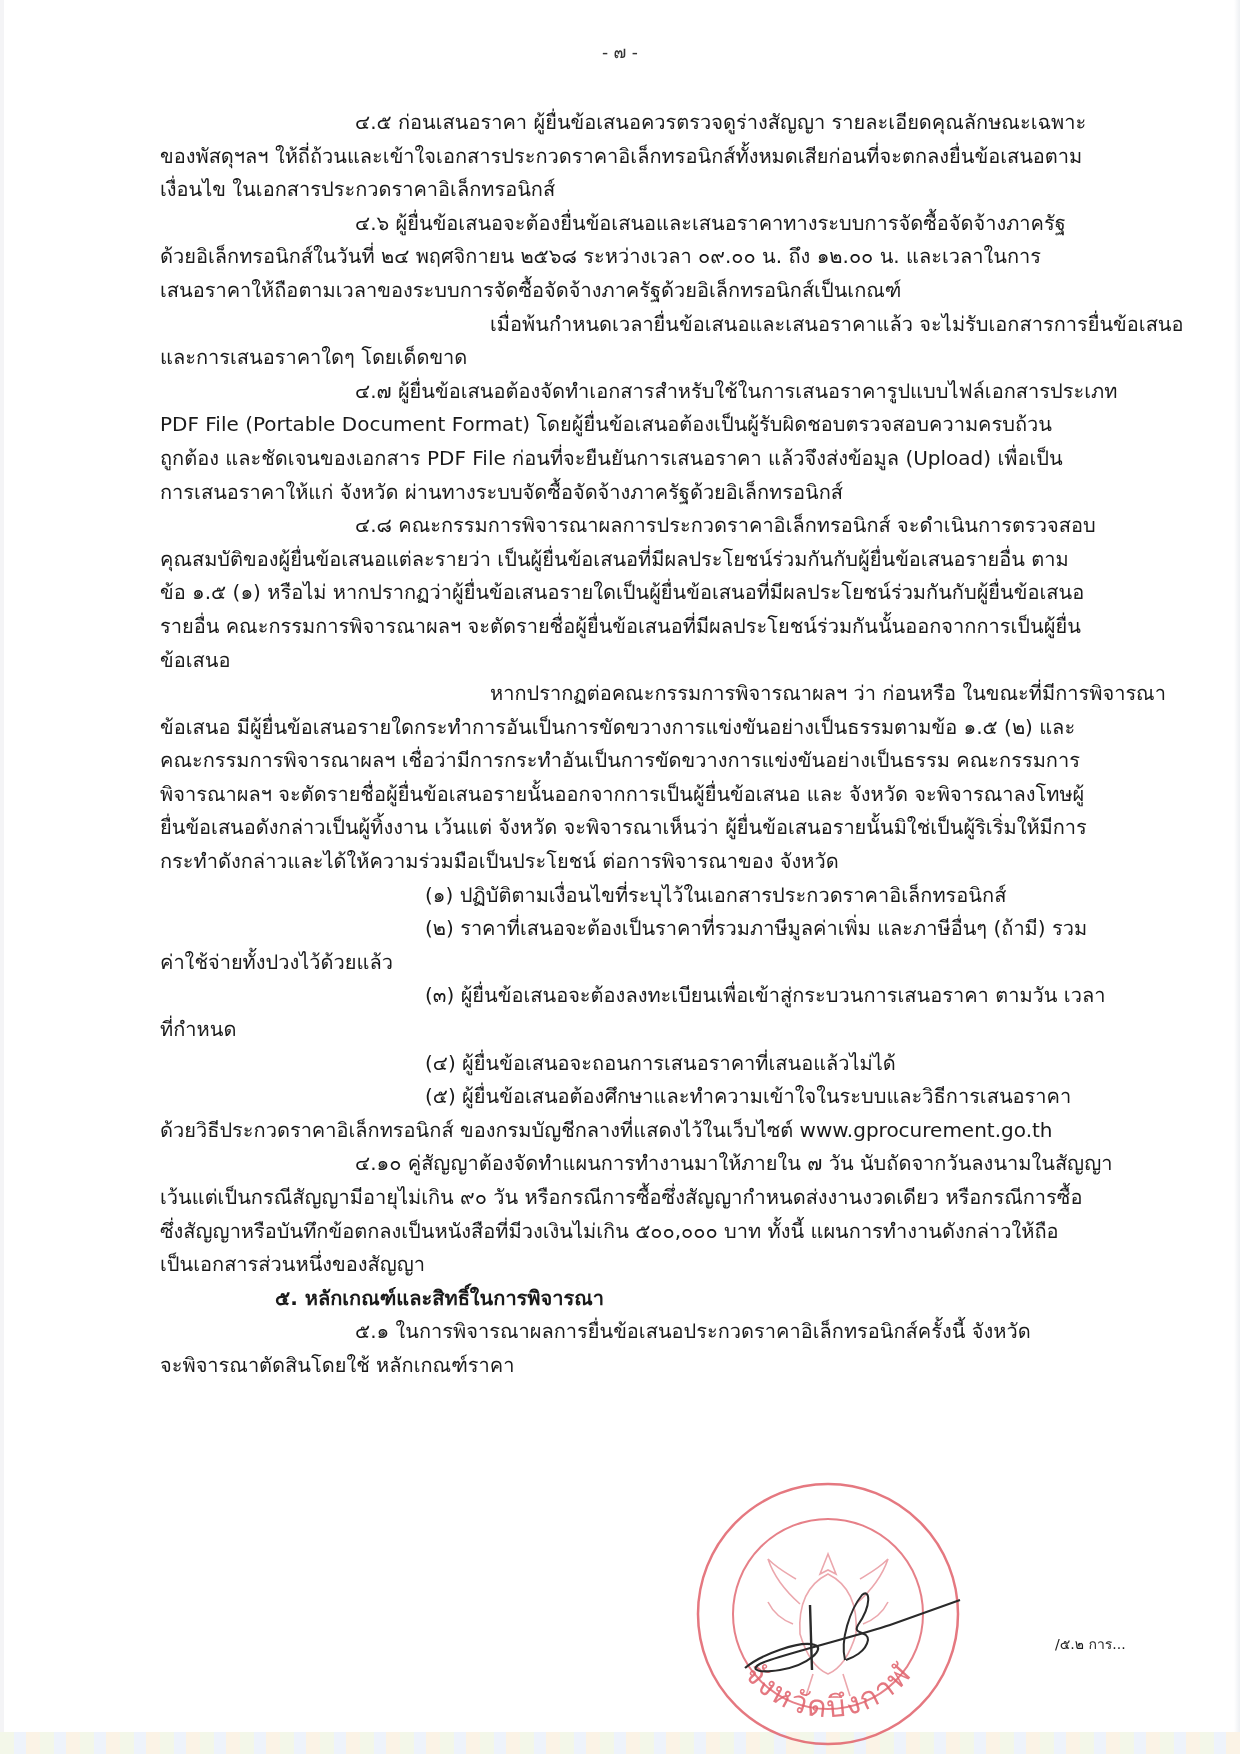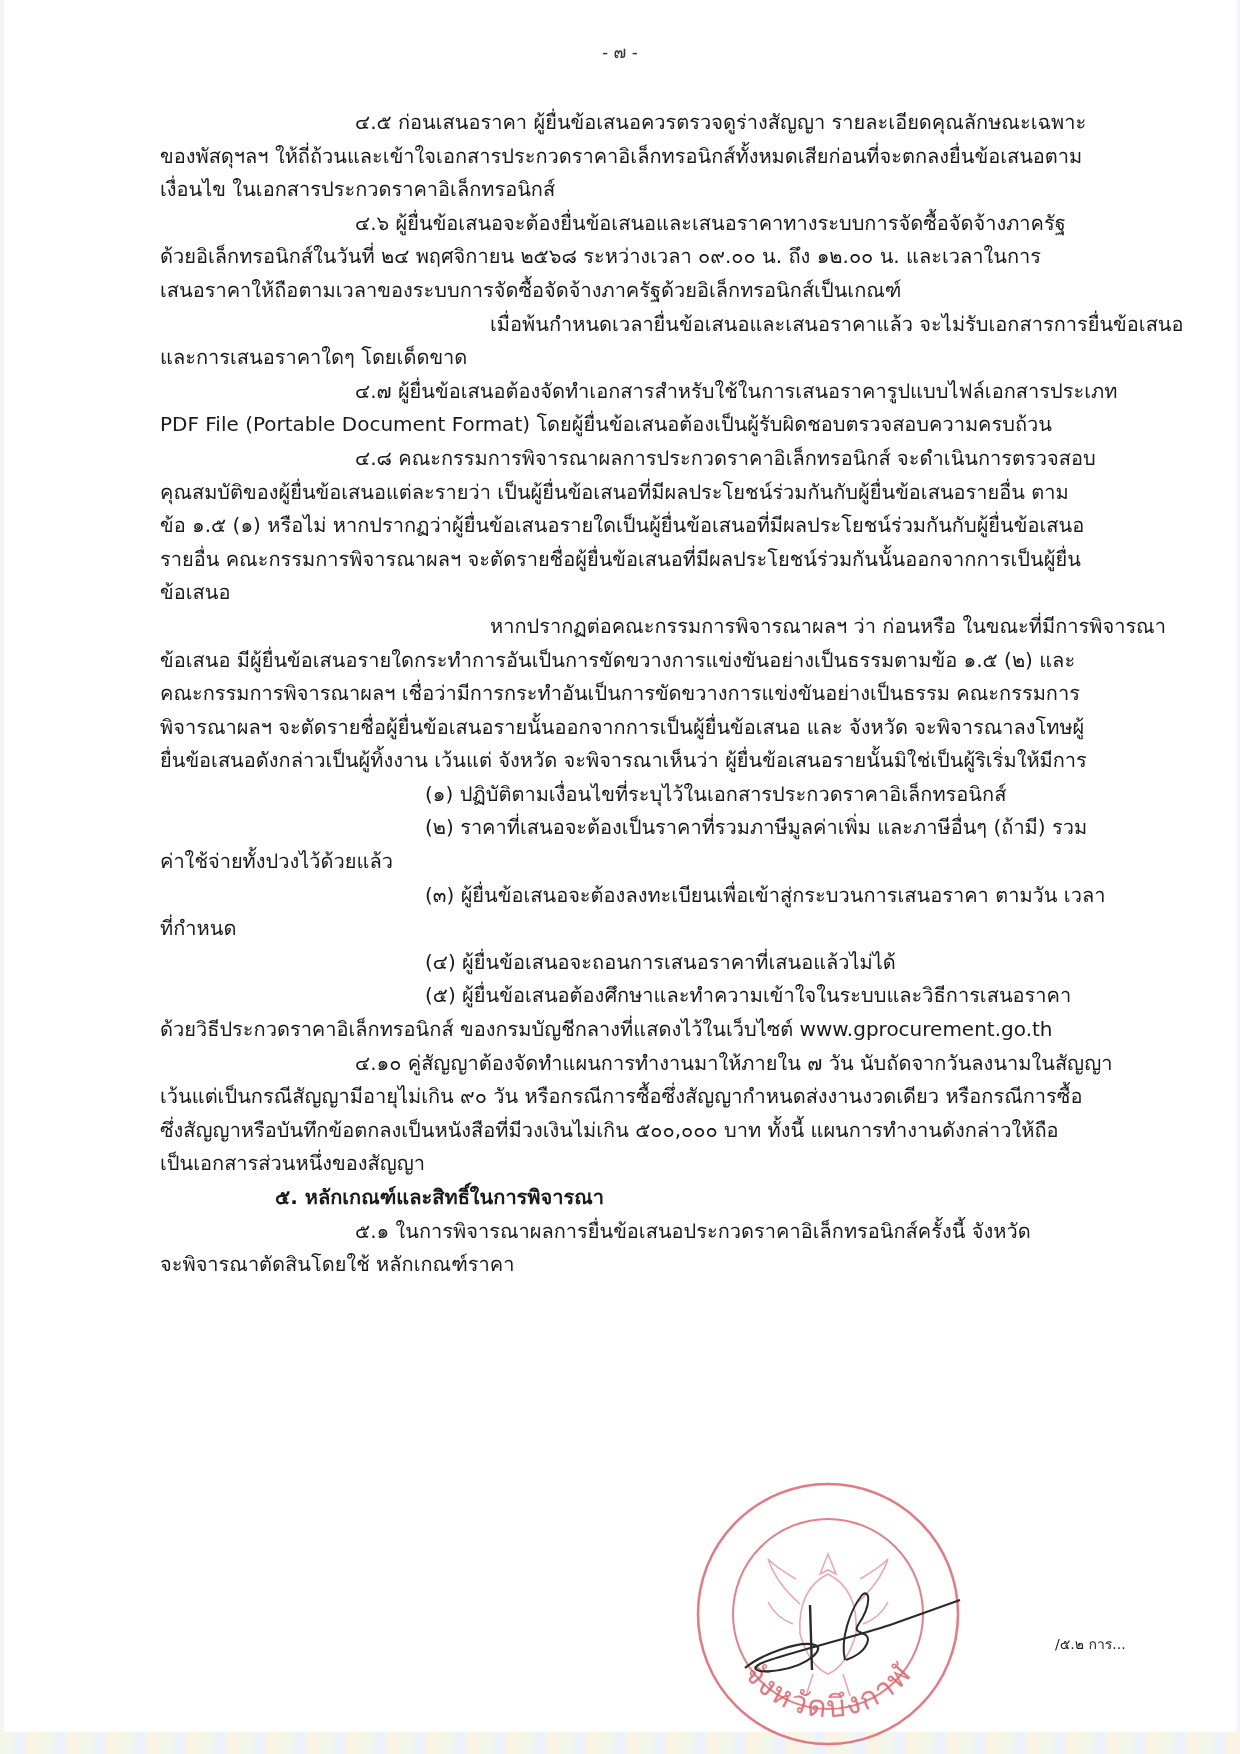--- a/index.html
+++ b/index.html
@@ -39,31 +39,34 @@
   <div class="line">เงื่อนไข ในเอกสารประกวดราคาอิเล็กทรอนิกส์</div>
 
   <div class="line i1">๔.๖ ผู้ยื่นข้อเสนอจะต้องยื่นข้อเสนอและเสนอราคาทางระบบการจัดซื้อจัดจ้างภาครัฐ</div>
   <div class="line">ด้วยอิเล็กทรอนิกส์ในวันที่ ๒๔ พฤศจิกายน ๒๕๖๘ ระหว่างเวลา ๐๙.๐๐ น. ถึง ๑๒.๐๐ น. และเวลาในการ</div>
   <div class="line">เสนอราคาให้ถือตามเวลาของระบบการจัดซื้อจัดจ้างภาครัฐด้วยอิเล็กทรอนิกส์เป็นเกณฑ์</div>
   <div class="line i3">เมื่อพ้นกำหนดเวลายื่นข้อเสนอและเสนอราคาแล้ว จะไม่รับเอกสารการยื่นข้อเสนอ</div>
   <div class="line">และการเสนอราคาใดๆ โดยเด็ดขาด</div>
 
   <div class="line i1">๔.๗ ผู้ยื่นข้อเสนอต้องจัดทำเอกสารสำหรับใช้ในการเสนอราคารูปแบบไฟล์เอกสารประเภท</div>
   <div class="line">PDF File (Portable Document Format) โดยผู้ยื่นข้อเสนอต้องเป็นผู้รับผิดชอบตรวจสอบความครบถ้วน</div>
+  <div class="line">ถูกต้อง และชัดเจนของเอกสาร PDF File ก่อนที่จะยืนยันการเสนอราคา แล้วจึงส่งข้อมูล (Upload) เพื่อเป็น</div>
+  <div class="line">การเสนอราคาให้แก่ จังหวัด ผ่านทางระบบจัดซื้อจัดจ้างภาครัฐด้วยอิเล็กทรอนิกส์</div>
 
   <div class="line i1">๔.๘ คณะกรรมการพิจารณาผลการประกวดราคาอิเล็กทรอนิกส์ จะดำเนินการตรวจสอบ</div>
   <div class="line">คุณสมบัติของผู้ยื่นข้อเสนอแต่ละรายว่า เป็นผู้ยื่นข้อเสนอที่มีผลประโยชน์ร่วมกันกับผู้ยื่นข้อเสนอรายอื่น ตาม</div>
   <div class="line">ข้อ ๑.๕ (๑) หรือไม่ หากปรากฏว่าผู้ยื่นข้อเสนอรายใดเป็นผู้ยื่นข้อเสนอที่มีผลประโยชน์ร่วมกันกับผู้ยื่นข้อเสนอ</div>
   <div class="line">รายอื่น คณะกรรมการพิจารณาผลฯ จะตัดรายชื่อผู้ยื่นข้อเสนอที่มีผลประโยชน์ร่วมกันนั้นออกจากการเป็นผู้ยื่น</div>
   <div class="line">ข้อเสนอ</div>
   <div class="line i3">หากปรากฏต่อคณะกรรมการพิจารณาผลฯ ว่า ก่อนหรือ ในขณะที่มีการพิจารณา</div>
   <div class="line">ข้อเสนอ มีผู้ยื่นข้อเสนอรายใดกระทำการอันเป็นการขัดขวางการแข่งขันอย่างเป็นธรรมตามข้อ ๑.๕ (๒) และ</div>
   <div class="line">คณะกรรมการพิจารณาผลฯ เชื่อว่ามีการกระทำอันเป็นการขัดขวางการแข่งขันอย่างเป็นธรรม คณะกรรมการ</div>
   <div class="line">พิจารณาผลฯ จะตัดรายชื่อผู้ยื่นข้อเสนอรายนั้นออกจากการเป็นผู้ยื่นข้อเสนอ และ จังหวัด จะพิจารณาลงโทษผู้</div>
   <div class="line">ยื่นข้อเสนอดังกล่าวเป็นผู้ทิ้งงาน เว้นแต่ จังหวัด จะพิจารณาเห็นว่า ผู้ยื่นข้อเสนอรายนั้นมิใช่เป็นผู้ริเริ่มให้มีการ</div>
+  <div class="line">กระทำดังกล่าวและได้ให้ความร่วมมือเป็นประโยชน์ ต่อการพิจารณาของ จังหวัด</div>
 
   <div class="line i4">(๑) ปฏิบัติตามเงื่อนไขที่ระบุไว้ในเอกสารประกวดราคาอิเล็กทรอนิกส์</div>
   <div class="line i4">(๒) ราคาที่เสนอจะต้องเป็นราคาที่รวมภาษีมูลค่าเพิ่ม และภาษีอื่นๆ (ถ้ามี) รวม</div>
   <div class="line">ค่าใช้จ่ายทั้งปวงไว้ด้วยแล้ว</div>
   <div class="line i4">(๓) ผู้ยื่นข้อเสนอจะต้องลงทะเบียนเพื่อเข้าสู่กระบวนการเสนอราคา ตามวัน เวลา</div>
   <div class="line">ที่กำหนด</div>
   <div class="line i4">(๔) ผู้ยื่นข้อเสนอจะถอนการเสนอราคาที่เสนอแล้วไม่ได้</div>
   <div class="line i4">(๕) ผู้ยื่นข้อเสนอต้องศึกษาและทำความเข้าใจในระบบและวิธีการเสนอราคา</div>
   <div class="line">ด้วยวิธีประกวดราคาอิเล็กทรอนิกส์ ของกรมบัญชีกลางที่แสดงไว้ในเว็บไซต์ www.gprocurement.go.th</div>
 

